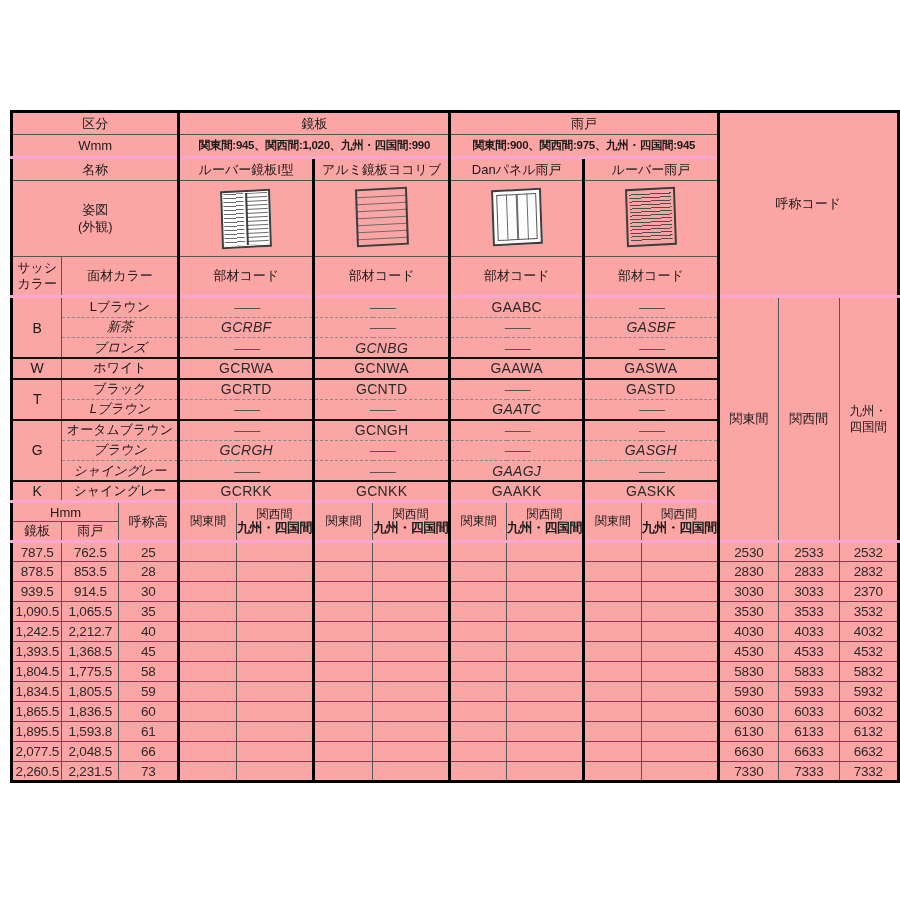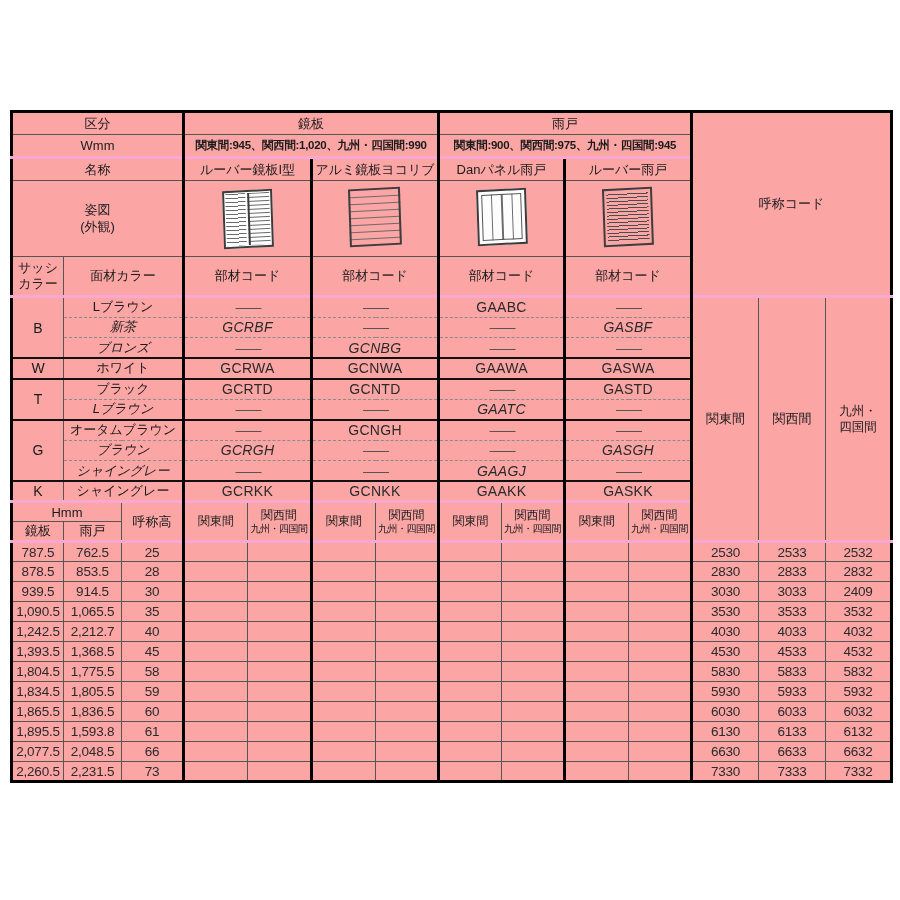--- a/index.html
+++ b/index.html
@@ -27,21 +27,21 @@
   tr.hdr40{height:40px;font-family:Liberation Serif, serif;}
   tr.cr{height:20.5px;}
   tr.h20{height:20px;}
   .wmm-val{font-size:11.5px;letter-spacing:-0.3px;font-weight:bold;}
   .code{font-size:14px;color:#2a2a2a;letter-spacing:0.3px;}
   .dash{color:#555;font-size:14px;letter-spacing:-2px;}
   .num{font-size:13.5px;color:#2a2a2a;letter-spacing:-0.2px;}
   .sash-letter{font-size:14px;}
   .two-line{line-height:1.25;}
   .sub-top{font-size:12px;line-height:1.1;}
-  .sub-bot{font-size:10px;line-height:1.1;letter-spacing:-0.5px;}
+  .sub-bot{font-size:13px;line-height:1.1;letter-spacing:-0.5px;font-weight:bold;}
   .kyushu-hdr{font-size:12.5px;line-height:1.3;}
   
   .thumb{display:inline-block;transform:rotate(-2deg) skewY(-1deg);}
   .panel{border:2px solid #3d3d3d;background:#fdfdfd;box-sizing:border-box;}
   .p-double{width:50px;height:58px;display:flex;}
   .p-double .half{flex:1;margin:1px;background:repeating-linear-gradient(to bottom,#6a6a6a 0 1px,transparent 1px 4px);}
   .p-double .half + .half{border-left:2px solid #3d3d3d;}
   .p-hribs{width:52px;height:58px;background:repeating-linear-gradient(to bottom,transparent 0 6px,#6a6a6a 6px 7px);}
   .p-vribs{width:50px;height:56px;padding:3px;}
   .p-vribs .inner{width:100%;height:100%;border:1px solid #555;box-sizing:border-box;background:repeating-linear-gradient(to right,transparent 0 9px,#6a6a6a 9px 10px);}
@@ -279,21 +279,21 @@
   <td class="bl"></td>
           <td></td>
   <td class="bl"></td>
           <td></td>
   <td class="bl"></td>
           <td></td>
   <td class="bl"></td>
           <td></td>
   <td class="bl num">3030</td>
   <td class="num">3033</td>
-  <td class="num">2409</td>
+  <td class="num">2370</td>
 </tr>
 <tr class="h20">
   <td class="num">1,090.5</td>
   <td class="num">1,065.5</td>
   <td class="num">35</td>
   <td class="bl"></td>
           <td></td>
   <td class="bl"></td>
           <td></td>
   <td class="bl"></td>

